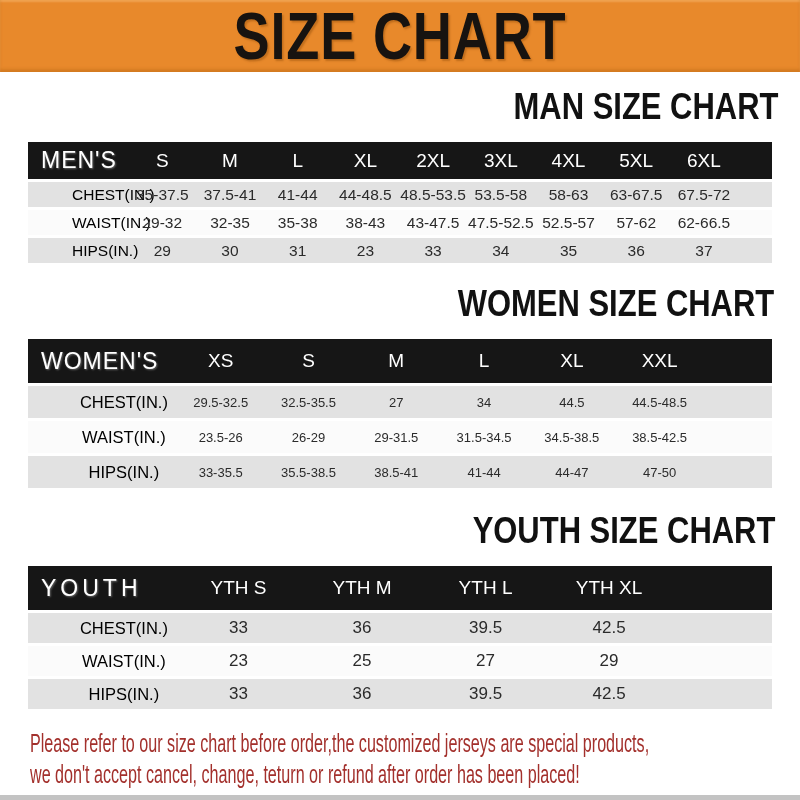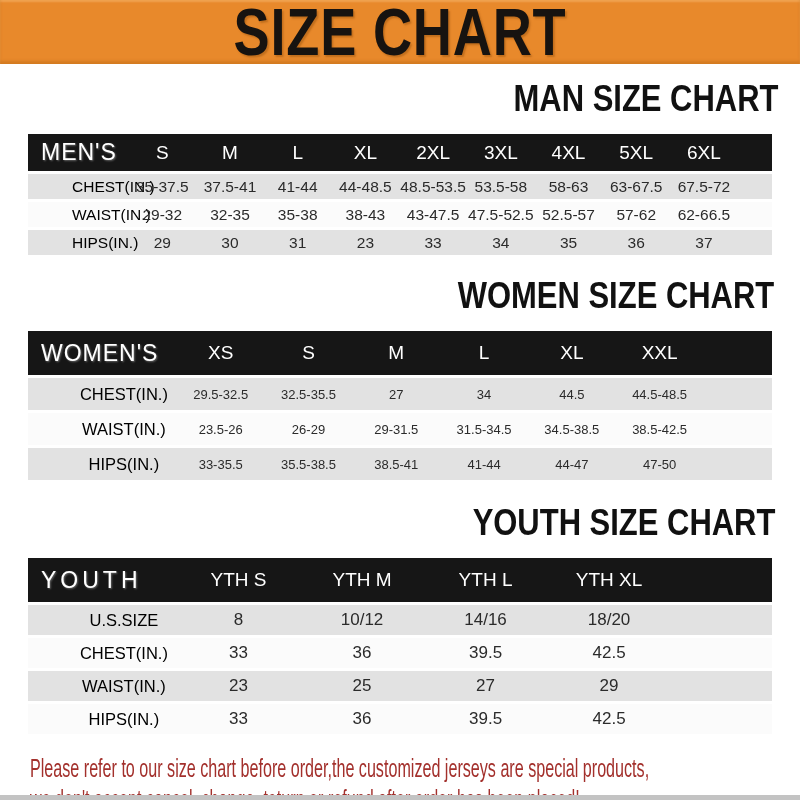--- a/index.html
+++ b/index.html
@@ -6,21 +6,21 @@
   body {
     width: 800px; height: 800px;
     background: #ffffff;
     font-family: "Liberation Sans", sans-serif;
     position: relative;
     overflow: hidden;
   }
 
   
   .banner {
-    height: 64px;
+    height: 72px;
     background: #E8892B;
     display: flex; align-items: center; justify-content: center;
     box-shadow: inset 0 -3px 3px rgba(150,80,0,0.25), inset 0 2px 2px rgba(255,210,150,0.35);
   }
   .banner-title {
     display: inline-block;
     font-size: 66px; font-weight: bold; color: #171310;
     transform: scaleX(0.82);
     letter-spacing: 1px;
     line-height: 1;
@@ -270,28 +270,20 @@
         <th class="hdr-label">YOUTH</th>
         <th class="hdr-col">YTH S</th>
         <th class="hdr-col">YTH M</th>
         <th class="hdr-col">YTH L</th>
         <th class="hdr-col">YTH XL</th>
         <th class="hdr-fill"></th>
       </tr>
     </thead>
     <tbody>
       <tr>
-        <td class="row-label">U.S.SIZE</td>
-        <td class="cell">8</td>
-        <td class="cell">10/12</td>
-        <td class="cell">14/16</td>
-        <td class="cell">18/20</td>
-        <td class="cell-fill"></td>
-      </tr>
-      <tr>
         <td class="row-label">CHEST(IN.)</td>
         <td class="cell">33</td>
         <td class="cell">36</td>
         <td class="cell">39.5</td>
         <td class="cell">42.5</td>
         <td class="cell-fill"></td>
       </tr>
       <tr>
         <td class="row-label">WAIST(IN.)</td>
         <td class="cell">23</td>

